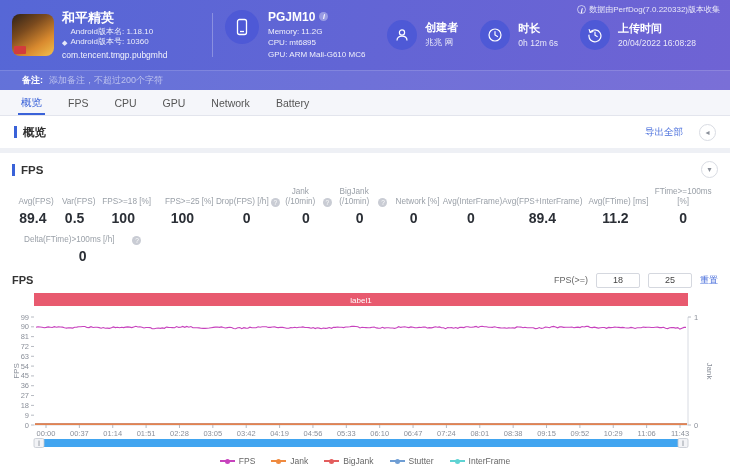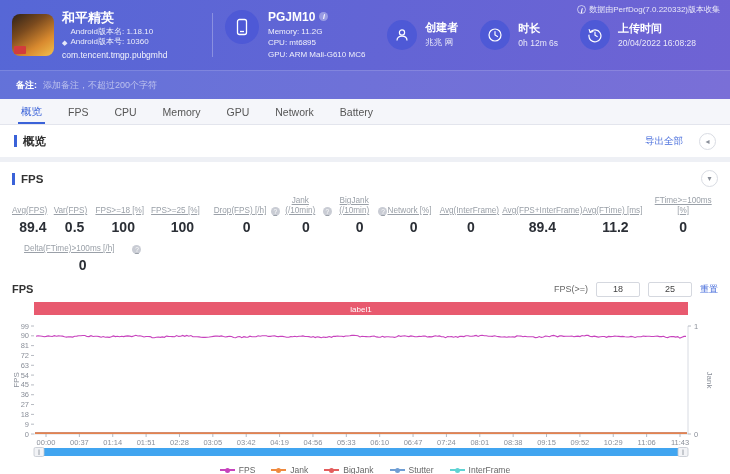--- a/index.html
+++ b/index.html
@@ -28,22 +28,22 @@
   .info-dot { display:inline-block; width:9px; height:9px; border-radius:50%; background:rgba(255,255,255,.35);
     color:#fff; font-size:7px; line-height:9px; text-align:center; margin-left:4px; font-style:italic; font-weight:bold; }
   .device-rows { font-size:8px; line-height:11.5px; color:rgba(255,255,255,.9); margin-top:2px; }
   .meta-blk { display:flex; align-items:center; margin-left:22px; }
   .meta-txt { margin-left:8px; }
   .meta-label { font-size:11px; font-weight:bold; line-height:13px; }
   .meta-value { font-size:8.5px; color:rgba(255,255,255,.85); margin-top:3px; }
   .collector { position:absolute; top:4px; right:10px; font-size:8px; color:rgba(255,255,255,.85); display:flex; align-items:center; }
   .collector .info-dot { margin:0 3px 0 0; background:transparent; border:1px solid rgba(255,255,255,.6); }
 
-  .note-bar { height:29px; background:rgba(255,255,255,.08); border-top:1px solid rgba(255,255,255,.14);
-    display:flex; align-items:center; padding:0 16px; font-size:9px; }
+  .note-bar { height:20px; background:rgba(255,255,255,.08); border-top:1px solid rgba(255,255,255,.14);
+    display:flex; align-items:center; padding:0 22px; font-size:9px; }
   .note-label { font-weight:bold; margin-right:6px; }
   .note-ph { color:rgba(255,255,255,.55); }
 
   
   .tabs { height:26px; background:#f5f6fa; border-bottom:1px solid #e3e5ed; display:flex; padding:0 8px; }
   .tab { padding:0 13px; font-size:10.5px; color:#555; display:flex; align-items:center; cursor:pointer; position:relative; }
   .tab.active { color:#3a62d8; }
   .tab.active::after { content:""; position:absolute; left:10px; right:10px; bottom:0; height:2px; background:#3a62d8; }
 
   
@@ -57,21 +57,21 @@
   .icon-left::before { content:"◂"; }
   .icon-down::before { content:"▾"; }
   .gap5 { height:5px; background:#eef0f5; }
 
   
   .fps-sec { background:#fff; height:321px; padding:8px 12px 0; position:relative; }
   .fps-title-row { display:flex; align-items:center; height:18px; }
   .fps-collapse { position:absolute; top:8px; right:12px; }
 
   .stats-row { display:flex; margin-top:8px; text-align:center; }
-  .stat-label { font-size:8.2px; color:#9aa0a8; min-height:20px; display:flex; align-items:flex-end; justify-content:space-between; line-height:10px;text-decoration:underline; }
+  .stat-label { font-size:8.2px; color:#9aa0a8; min-height:20px; display:flex; align-items:flex-end; justify-content:flex-end; line-height:10px; }
   .stat-value { font-size:14px; font-weight:bold; color:#2b2f36; margin-top:3px; }
   .info-q { display:inline-block; width:9px; height:9px; border-radius:50%; background:#c9ccd4; color:#fff;
     font-size:6.5px; line-height:9px; text-align:center; margin-left:2px; flex:none; }
   .stat-single { display:inline-block; margin:8px 0 0 12px; text-align:center; }
   .stat-single .stat-label { min-height:11px;gap:16px; }
 
   .chart-hdr { display:flex; align-items:center; margin-top:6px; height:18px; }
   .chart-title { font-size:11px; font-weight:bold; color:#333; }
   .chart-ctrls { margin-left:auto; display:flex; align-items:center; gap:8px; font-size:9px; color:#666; }
   .fps-input { width:44px; height:15px; border:1px solid #d5d8df; border-radius:2px; text-align:center;
@@ -166,21 +166,20 @@
   <div class="note-bar">
     <span class="note-label">备注:</span>
     <span class="note-ph">添加备注，不超过200个字符</span>
   </div>
 </header>
 
 <nav class="tabs" id="tab-bar">
     <div class="tab active">概览</div>
     <div class="tab">FPS</div>
     <div class="tab">CPU</div>
-    <div class="tab">Memory</div>
     <div class="tab">GPU</div>
     <div class="tab">Network</div>
     <div class="tab">Battery</div>
   </nav>
 
 <section class="ov-hdr">
   <span class="sec-bar"></span>
   <span class="sec-title">概览</span>
   <span class="ov-right">
     <span class="export-link">导出全部</span>

